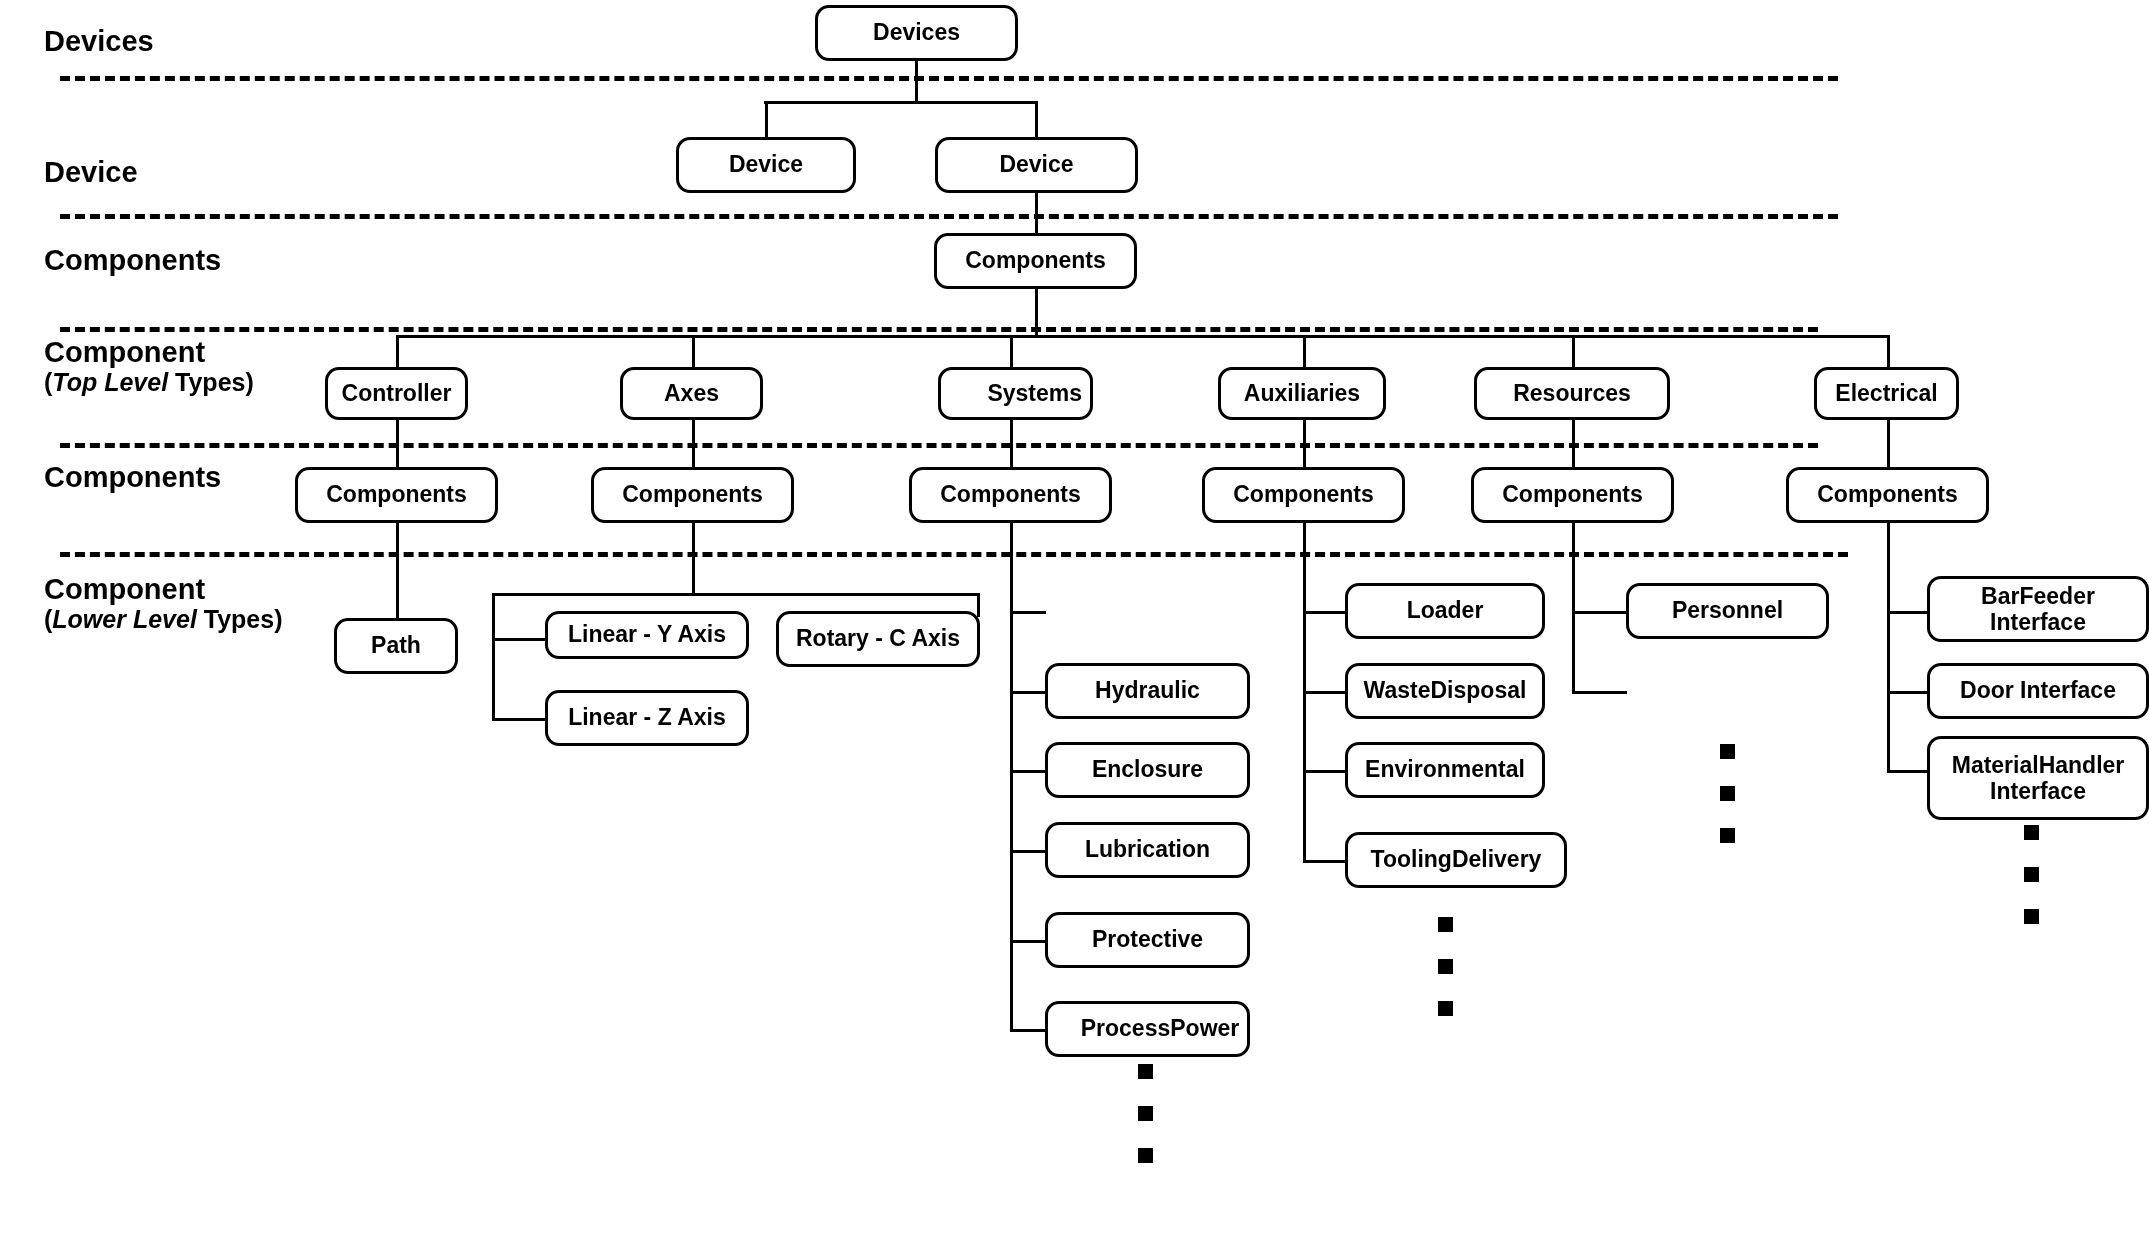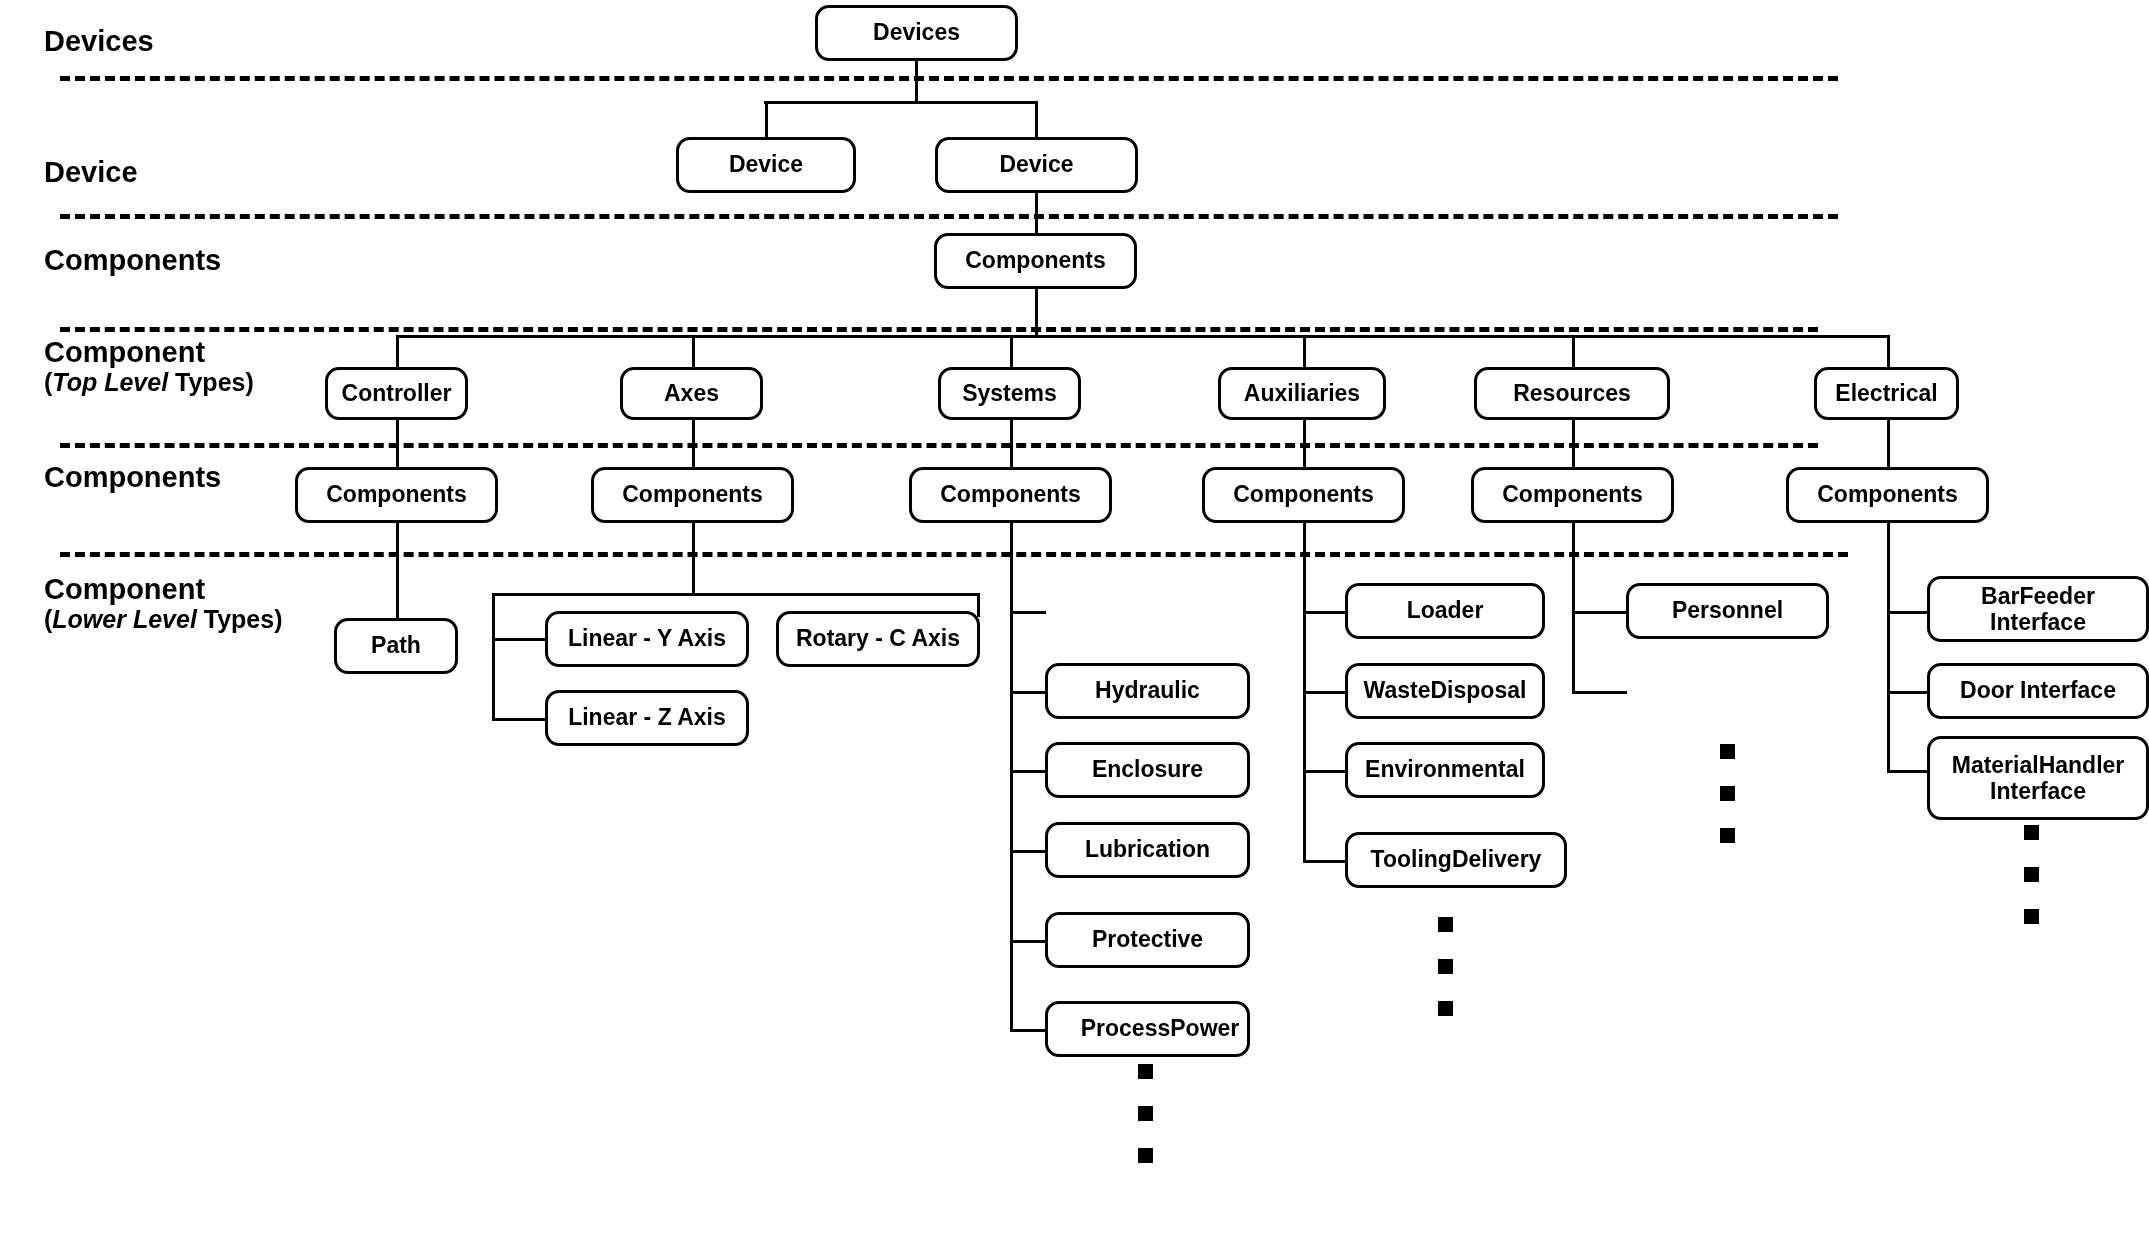--- a/index.html
+++ b/index.html
@@ -166,21 +166,21 @@
   <div class="ln-v" style="left:1303px; top:335px; height:32px;"></div>
   <div class="ln-v" style="left:1572px; top:335px; height:32px;"></div>
   <div class="ln-v" style="left:1887px; top:335px; height:32px;"></div>
 
   <div class="node" style="left:325px; top:367px; width:143px; height:53px;">
     <span>Controller</span>
   </div>
   <div class="node" style="left:620px; top:367px; width:143px; height:53px;">
     <span>Axes</span>
   </div>
-  <div class="node" style="left:938px; top:367px; width:143px; height:53px;">
+  <div class="node" style="left:938px; top:367px; width:155px; height:53px;justify-content:flex-end;">
     <span>Systems</span>
   </div>
   <div class="node" style="left:1218px; top:367px; width:168px; height:53px;">
     <span>Auxiliaries</span>
   </div>
   <div class="node" style="left:1474px; top:367px; width:196px; height:53px;">
     <span>Resources</span>
   </div>
   <div class="node" style="left:1814px; top:367px; width:145px; height:53px;">
     <span>Electrical</span>
@@ -219,21 +219,21 @@
 
   <div class="ln-v" style="left:692px; top:521px; height:74px;"></div>
   <div class="ln-h" style="left:492px; top:593px; width:487px;"></div>
 
   <div class="ln-v" style="left:492px; top:593px; height:128px;"></div>
   <div class="ln-h" style="left:492px; top:638px; width:56px;"></div>
   <div class="ln-h" style="left:492px; top:718px; width:56px;"></div>
 
   <div class="ln-v" style="left:977px; top:593px; height:24px;"></div>
 
-  <div class="node" style="left:545px; top:611px; width:204px; height:56px;">
+  <div class="node" style="left:545px; top:611px; width:204px; height:48px;">
     <span>Linear - Y Axis</span>
   </div>
   <div class="node" style="left:545px; top:690px; width:204px; height:56px;">
     <span>Linear - Z Axis</span>
   </div>
   <div class="node" style="left:776px; top:611px; width:204px; height:56px;">
     <span>Rotary - C Axis</span>
   </div>
 
   <div class="ln-v" style="left:1010px; top:521px; height:508px;"></div>

